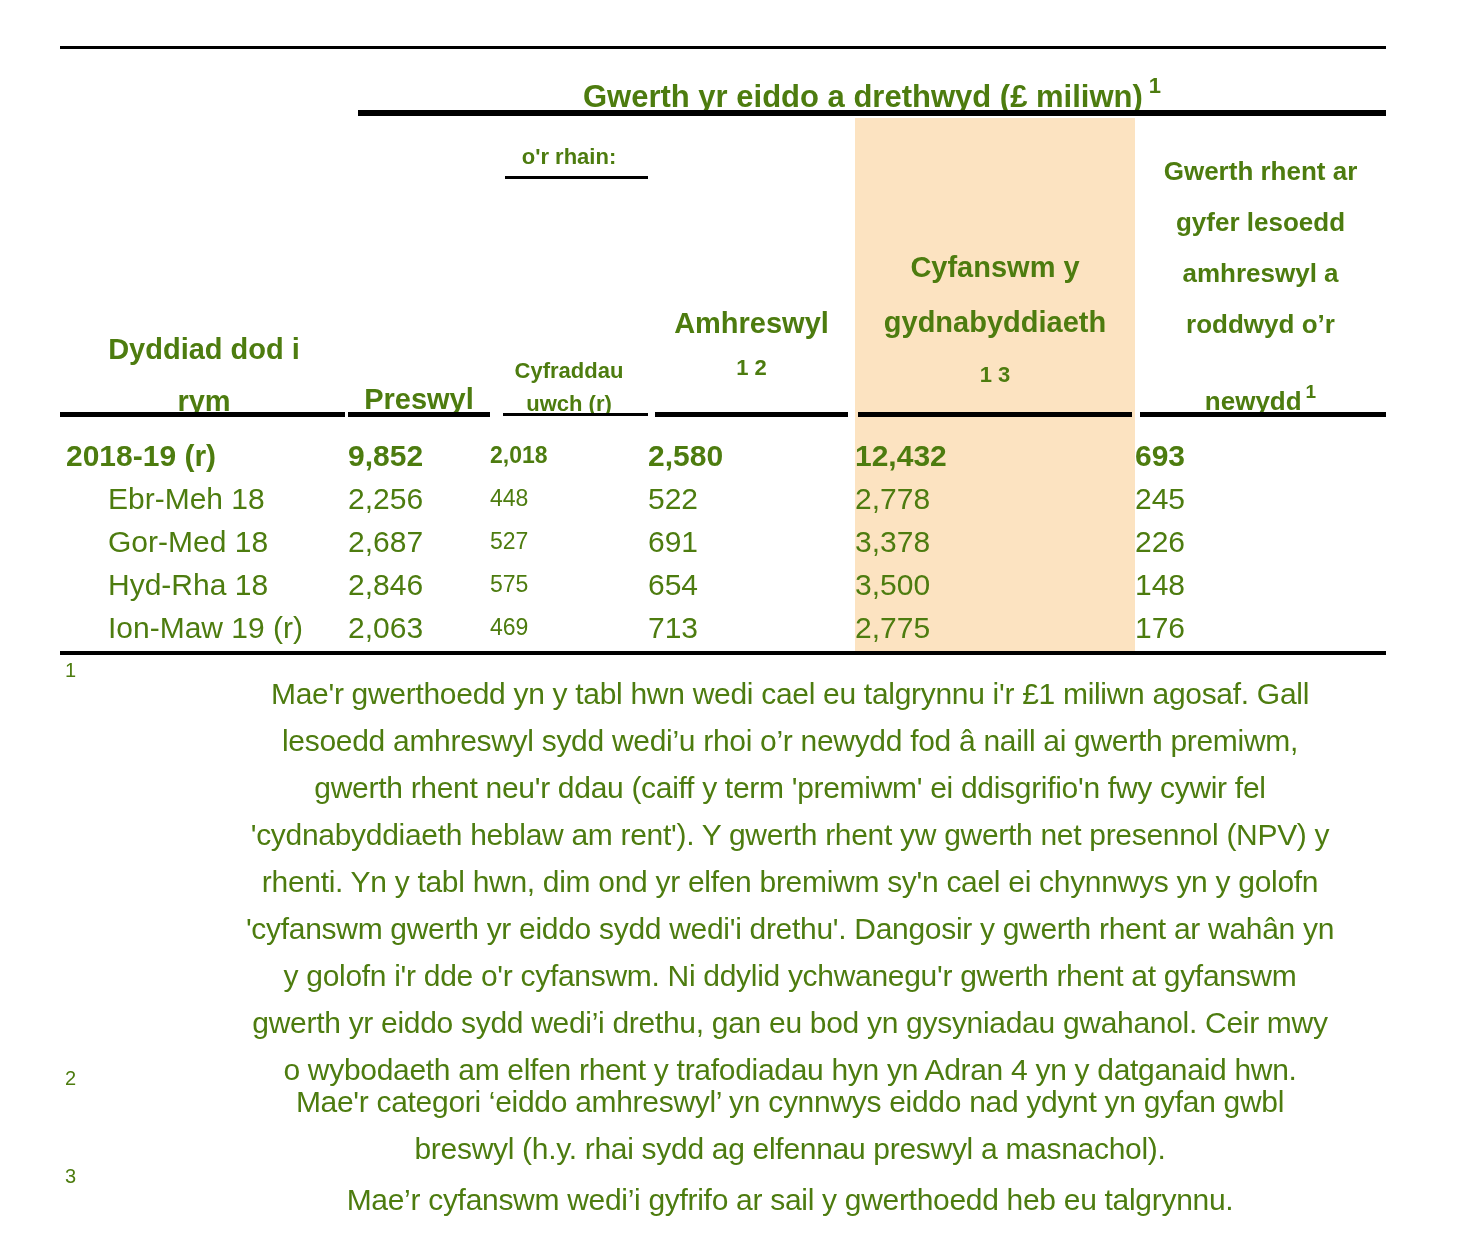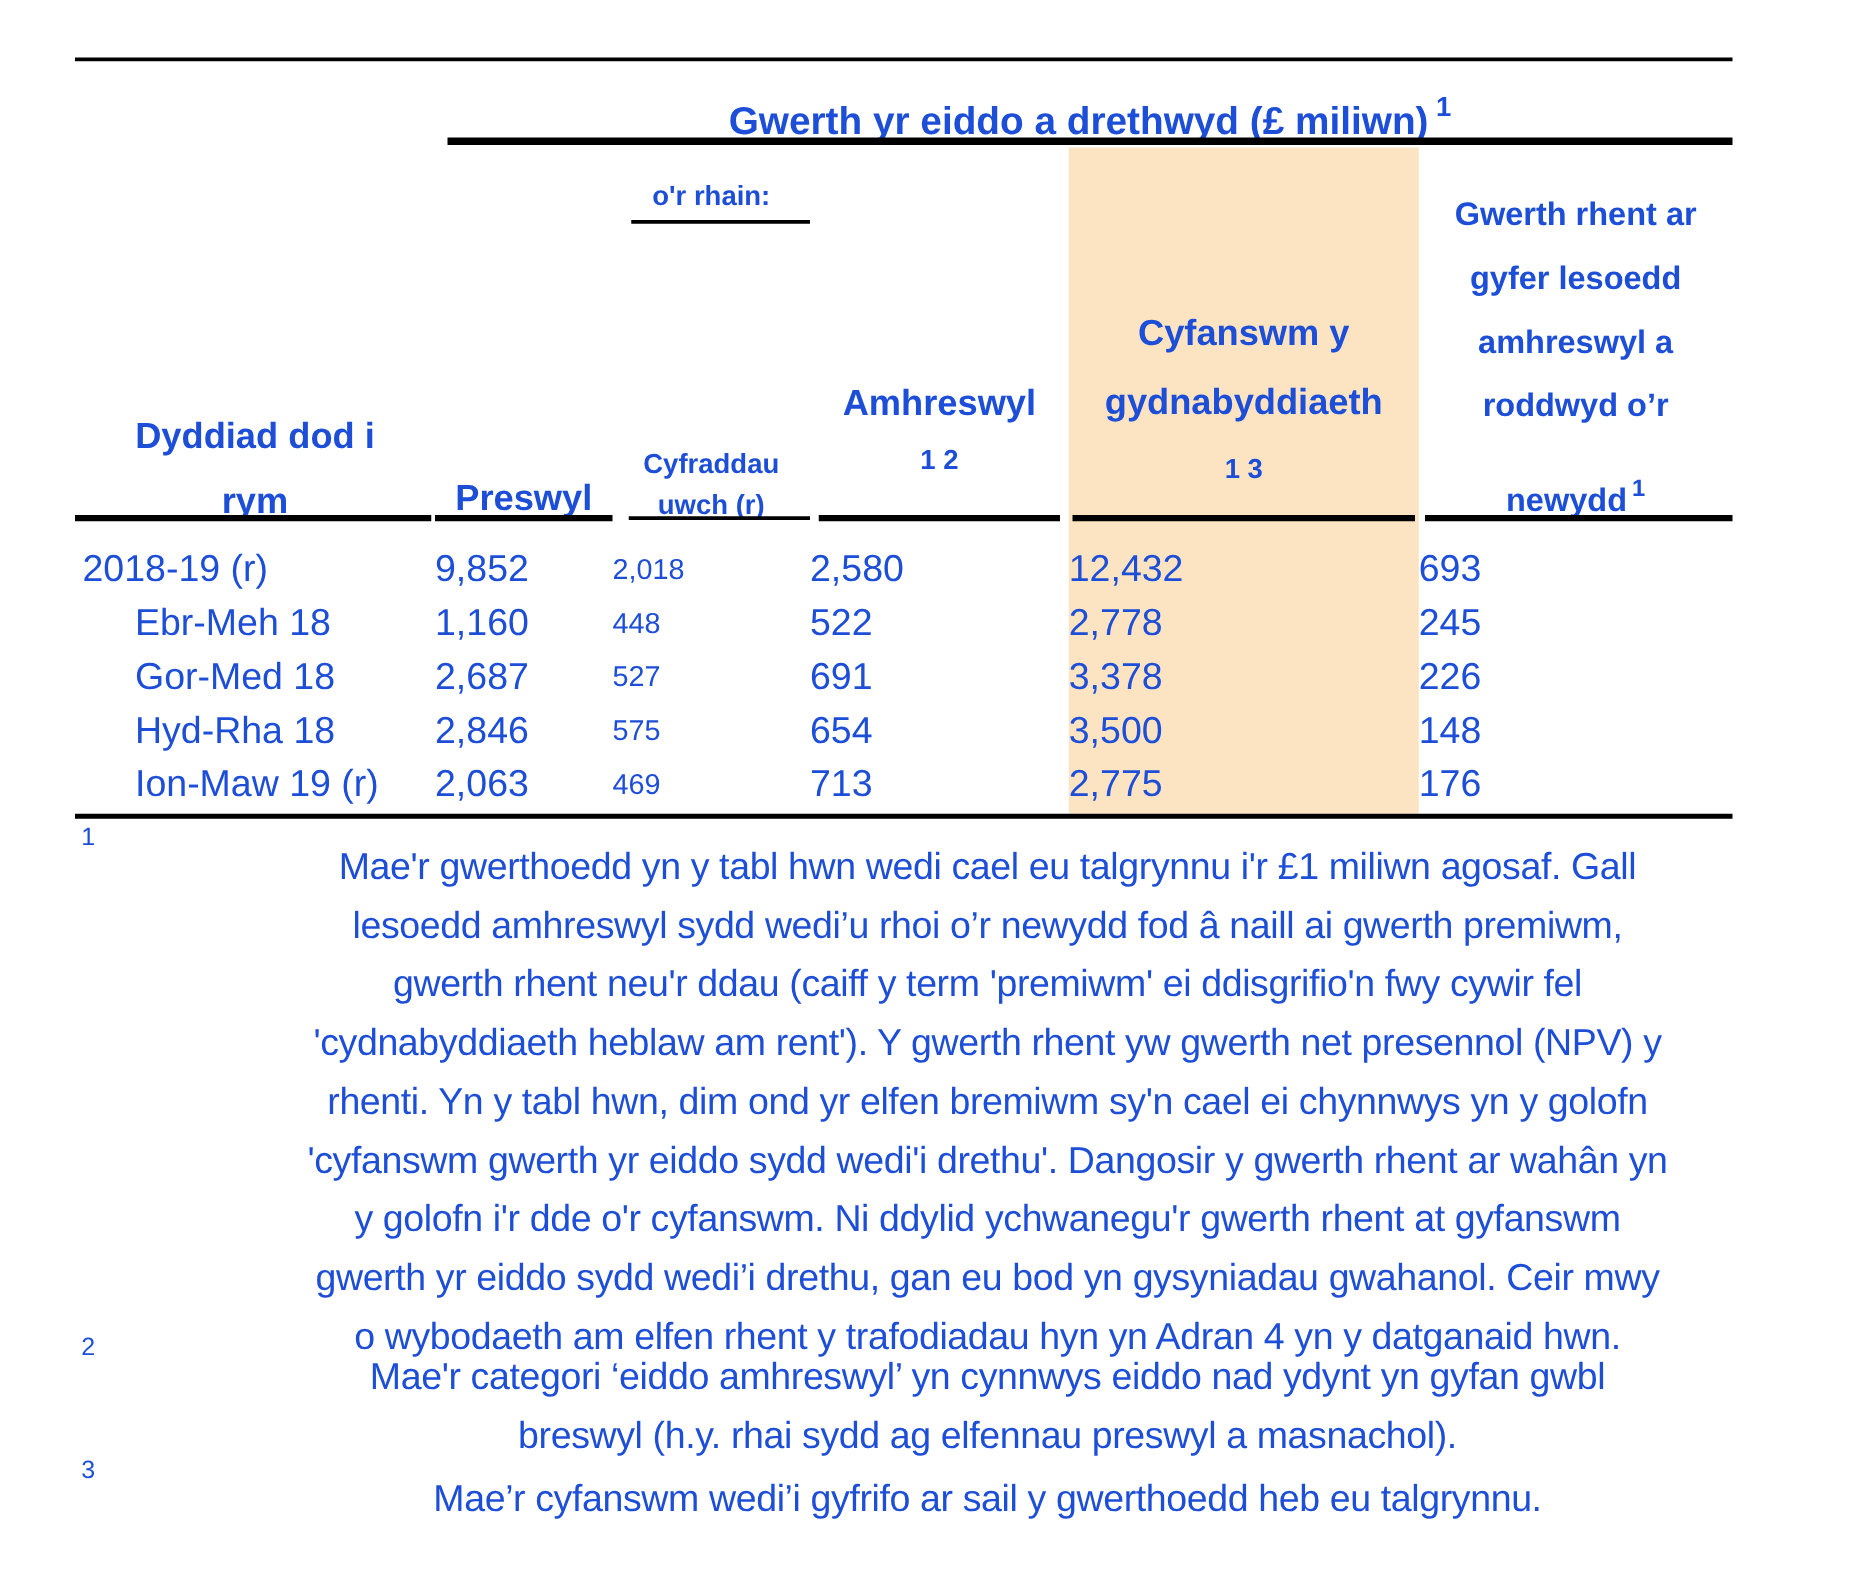--- a/index.html
+++ b/index.html
@@ -1,20 +1,20 @@
 <!DOCTYPE html>
 <html style="--highlight: #FCE3C1;"><head>
 <meta charset="utf-8">
 <style>
   :root { --highlight: #FCE3C1; }
   * { margin:0; padding:0; box-sizing:border-box; }
   body { background:#ffffff; }
   .sheet {
     position:relative; width:1482px; height:1256px; background:#ffffff;
-    font-family:"Liberation Sans", sans-serif; color:#1d4ed8;
+    font-family:"Liberation Sans", sans-serif; color:#4d7c0f;
   }
   .rule { position:absolute; background:#000; }
   .pre { white-space:pre-line; }
 
   
   .top-rule { left:60px; top:46px; width:1326px; height:3px; }
   .tbl-title { position:absolute; left:358px; top:68px; width:1028px;
     text-align:center; font-size:31px; font-weight:bold; line-height:36px; }
   .tbl-title sup { font-size:22px; vertical-align:14px; margin-left:6px; }
   .title-rule { left:358px; top:110px; width:1028px; height:6px; }
@@ -53,21 +53,21 @@
     display:grid; grid-template-columns:288px 142px 158px 207px 280px 251px; }
   .trow { display:contents; }
   .c { font-size:30px; line-height:43px; height:43px; text-align:left; }
   .c1 { text-align:left; padding-left:6px; }
   .c1.indent { padding-left:48px; }
   .c2 { padding-right:4px; }
   .c3 { padding-right:5px; font-size:23px; }
   .c4 { padding-right:10px; }
   .c5 { padding-right:10px; }
   .c6 { padding-right:8px; }
-  .trow.bold .c { font-weight:normal; }
+  .trow.bold .c { font-weight:bold; }
 
   .bottom-rule { left:60px; top:651px; width:1326px; height:4px; }
 
   
   .footnote { position:absolute; left:60px; width:1400px; }
   .fn1 { top:670px; } .fn2 { top:1078px; } .fn3 { top:1176px; }
   .fn-marker { position:absolute; left:5px; top:-12px; font-size:20px; line-height:24px; }
   .fn-text { margin-left:60px; font-size:30px; line-height:47px; letter-spacing:-0.3px;text-align:center; }
 </style>
 </head>
@@ -121,21 +121,21 @@
     <div class="trow bold">
       <div class="c c1">2018-19 (r)</div>
       <div class="c c2">9,852</div>
       <div class="c c3">2,018</div>
       <div class="c c4">2,580</div>
       <div class="c c5">12,432</div>
       <div class="c c6">693</div>
     </div>
     <div class="trow">
       <div class="c c1 indent">Ebr-Meh 18</div>
-      <div class="c c2">1,160</div>
+      <div class="c c2">2,256</div>
       <div class="c c3">448</div>
       <div class="c c4">522</div>
       <div class="c c5">2,778</div>
       <div class="c c6">245</div>
     </div>
     <div class="trow">
       <div class="c c1 indent">Gor-Med 18</div>
       <div class="c c2">2,687</div>
       <div class="c c3">527</div>
       <div class="c c4">691</div>

